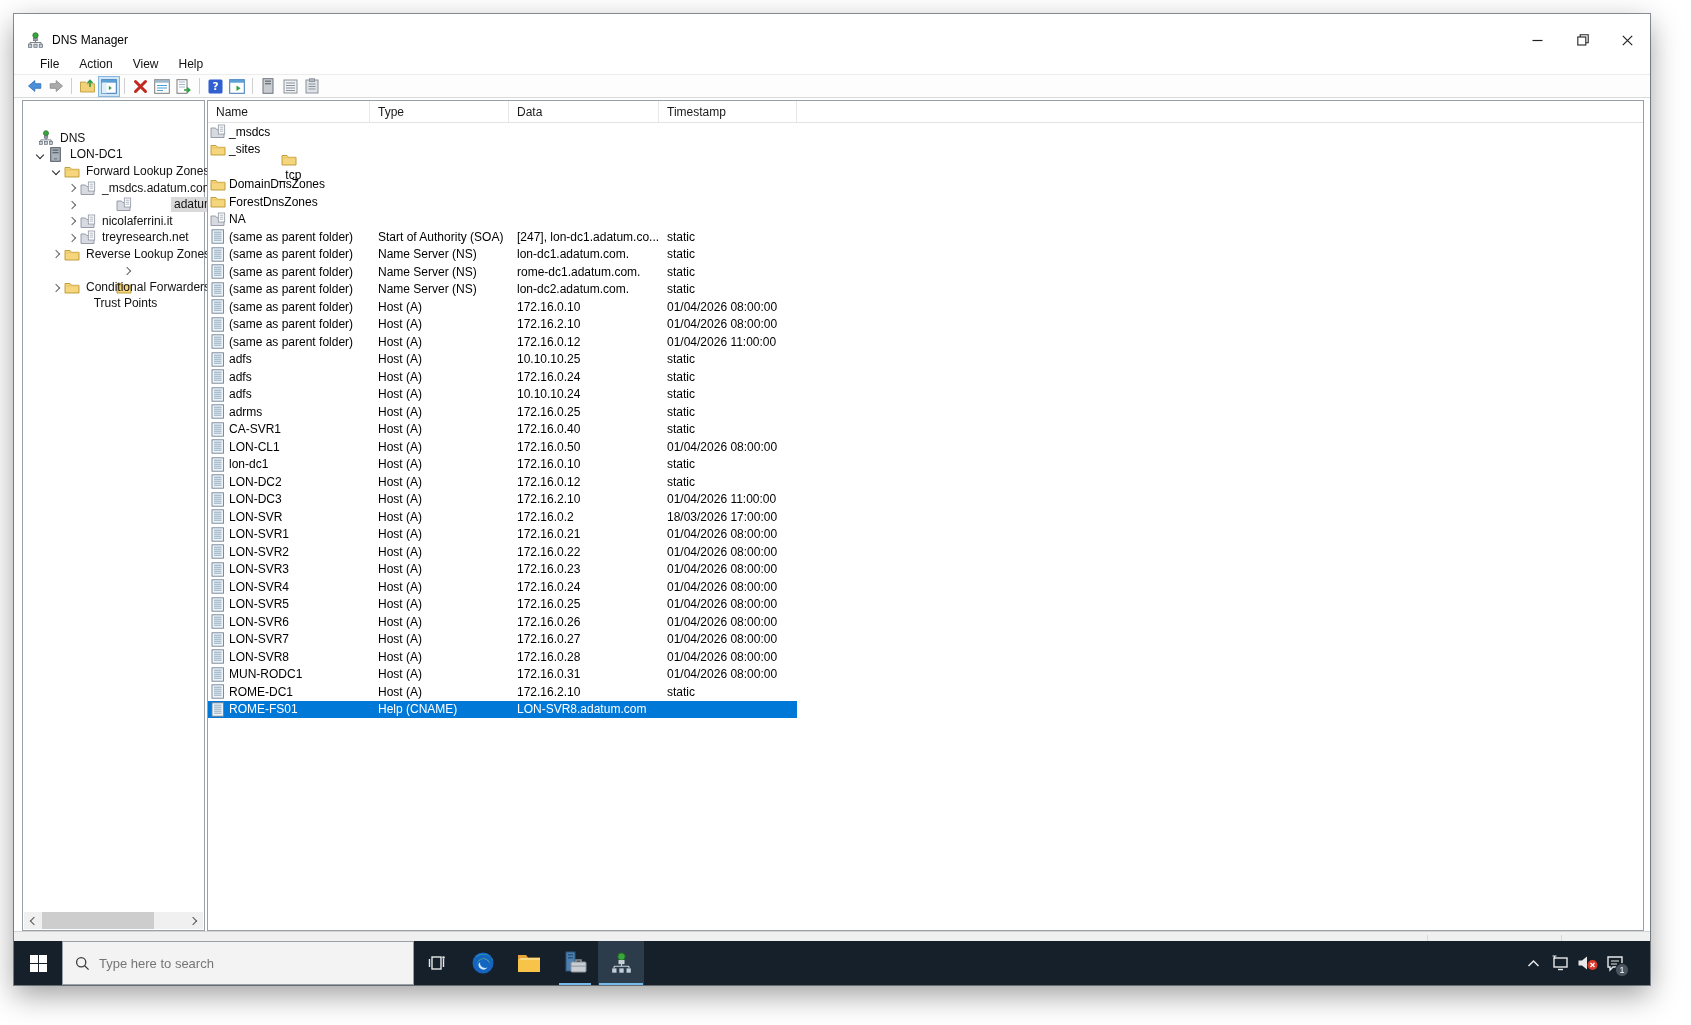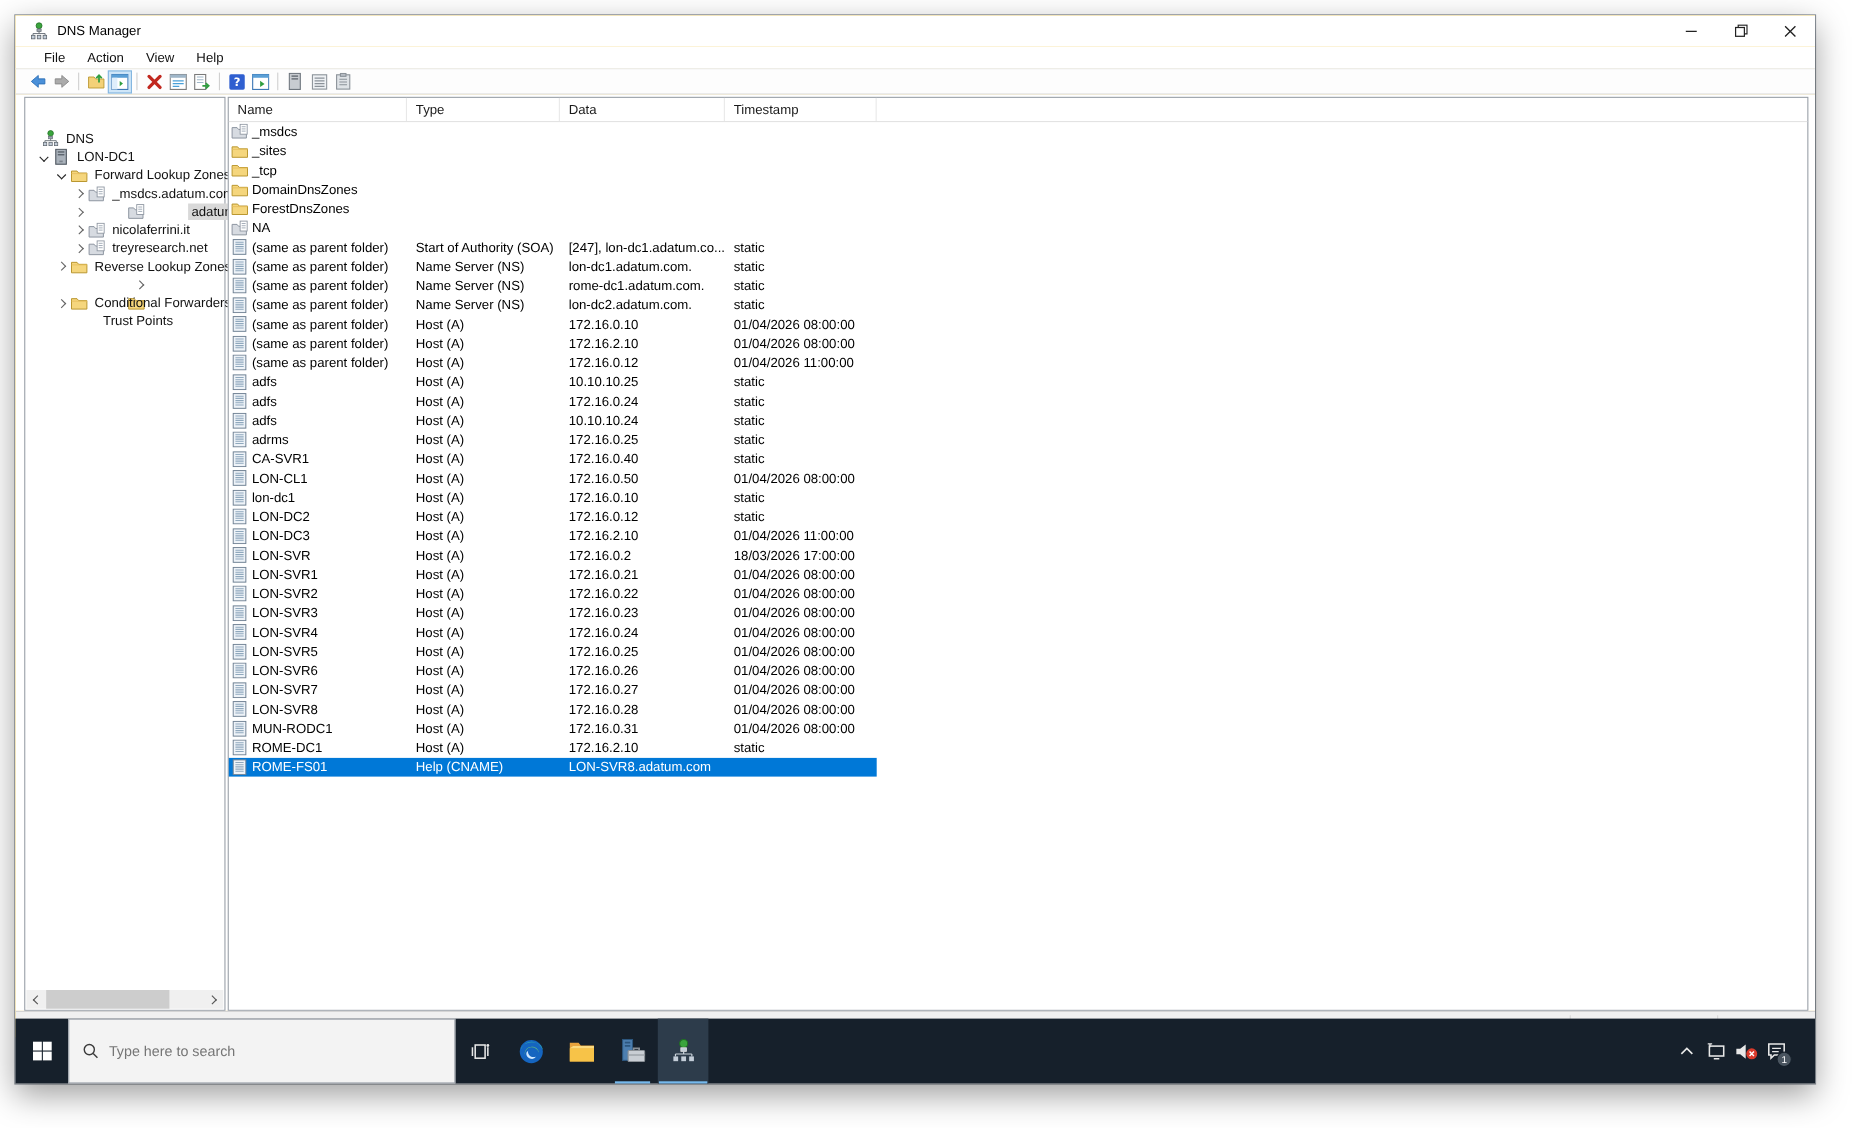--- a/index.html
+++ b/index.html
@@ -3,21 +3,21 @@
 <meta charset="utf-8">
 <style>
   * { margin:0; padding:0; box-sizing:border-box; }
   html,body { width:1691px; height:1025px; background:#ffffff; overflow:hidden;
     font-family:"Liberation Sans","DejaVu Sans",sans-serif; }
 
   .screen { position:absolute; left:14px; top:14px; width:1636px; height:971px;
     background:#fff; box-shadow:0 10px 28px rgba(0,0,0,.38), 0 0 0 1px #8f969e; }
 
   
-  .window { position:absolute; left:0; top:0; width:1636px; height:929px; background:#eab308; }
+  .window { position:absolute; left:0; top:12px; width:1636px; height:929px; background:#14b8a6; }
 
   .titlebar { height:28px; display:flex; align-items:center; padding-left:13px; background:#fff; }
   .titlebar .app-ic { width:17px; height:17px; margin-right:8px; }
   .titlebar .title { font-size:12px; color:#000; }
   .win-controls { position:absolute; right:0; top:0; height:28px; display:flex; }
   .ctrl { width:45px; height:28px; display:flex; align-items:center; justify-content:center; }
 
   .menubar { height:20px; display:flex; align-items:center; padding-left:16px; background:#fff; }
   .menu-item { font-size:12px; color:#111; padding:0 10px; line-height:20px; }
 
@@ -59,21 +59,21 @@
   .lrow { height:17.5px; display:flex; align-items:center; font-size:12px; color:#000; width:589px; }
   .lrow.selected { background:#0078d7; color:#fff; }
   .cell { overflow:hidden; white-space:nowrap; padding-left:8px; }
   .cell.namecell { display:flex; align-items:center; padding-left:2px; }
   .cell .row-ic { width:16px; height:16px; margin-right:3px; flex:0 0 16px; display:flex; align-items:center; justify-content:center; }
 
   .statusbar { position:relative; height:24px; background:#f0f0f0; border-top:1px solid #d4d4d4; }
   .sb-div { position:absolute; top:3px; bottom:3px; width:1px; background:#d7d7d7; }
 
   
-  .taskbar { position:absolute; left:0; bottom:0; width:1636px; height:59px; background:#16202b; display:flex; align-items:stretch; }
+  .taskbar { position:absolute; left:0; bottom:0; width:1636px; height:44px; background:#16202b; display:flex; align-items:stretch; }
   .start { width:48px; display:flex; align-items:center; justify-content:center; }
   .winlogo { width:17px; height:17px; display:grid; grid-template-columns:8px 8px; grid-template-rows:8px 8px; gap:1px; }
   .winlogo span { background:#fff; }
   .searchbox { width:352px; background:#f3f3f3; border:1px solid #9aa0a8; display:flex; align-items:center; padding-left:12px; }
   .searchbox input { border:none; outline:none; background:transparent; font-size:13px; color:#444; width:280px;
     font-family:"Liberation Sans","DejaVu Sans",sans-serif; }
   .tb-app { width:46px; display:flex; align-items:center; justify-content:center; position:relative; }
   .tb-app.running::after { content:""; position:absolute; bottom:0; left:7px; right:7px; height:2px; background:#76b9ed; }
   .tb-app.active { background:#2d3c4b; }
   .tb-app.active::after { left:1px; right:1px; }
@@ -363,21 +363,21 @@
                     <path d="M1 4.8 H15" stroke="#e7bf5d" stroke-width="0.8"></path>
                   </svg>
                 </span>
                 <span>_sites</span>
               </div>
               <div class="cell" style="width: 139px;"></div>
               <div class="cell" style="width: 150px;"></div>
               <div class="cell" style="width: 138px;"></div>
             </div>
             <div class="lrow">
-              <div class="cell namecell" style="width: 162px;">
+              <div class="cell namecell" style="width: 162px; flex-direction: column;">
                 <span class="row-ic">
                   <svg width="16" height="13" viewBox="0 0 16 13">
                     <path d="M1 2.5 h5 l1.5 1.8 H15 V12 H1 Z" fill="#f5d67d" stroke="#b9962f" stroke-width="0.9"></path>
                     <path d="M1 4.8 H15" stroke="#e7bf5d" stroke-width="0.8"></path>
                   </svg>
                 </span>
                 <span>_tcp</span>
               </div>
               <div class="cell" style="width: 139px;"></div>
               <div class="cell" style="width: 150px;"></div>

